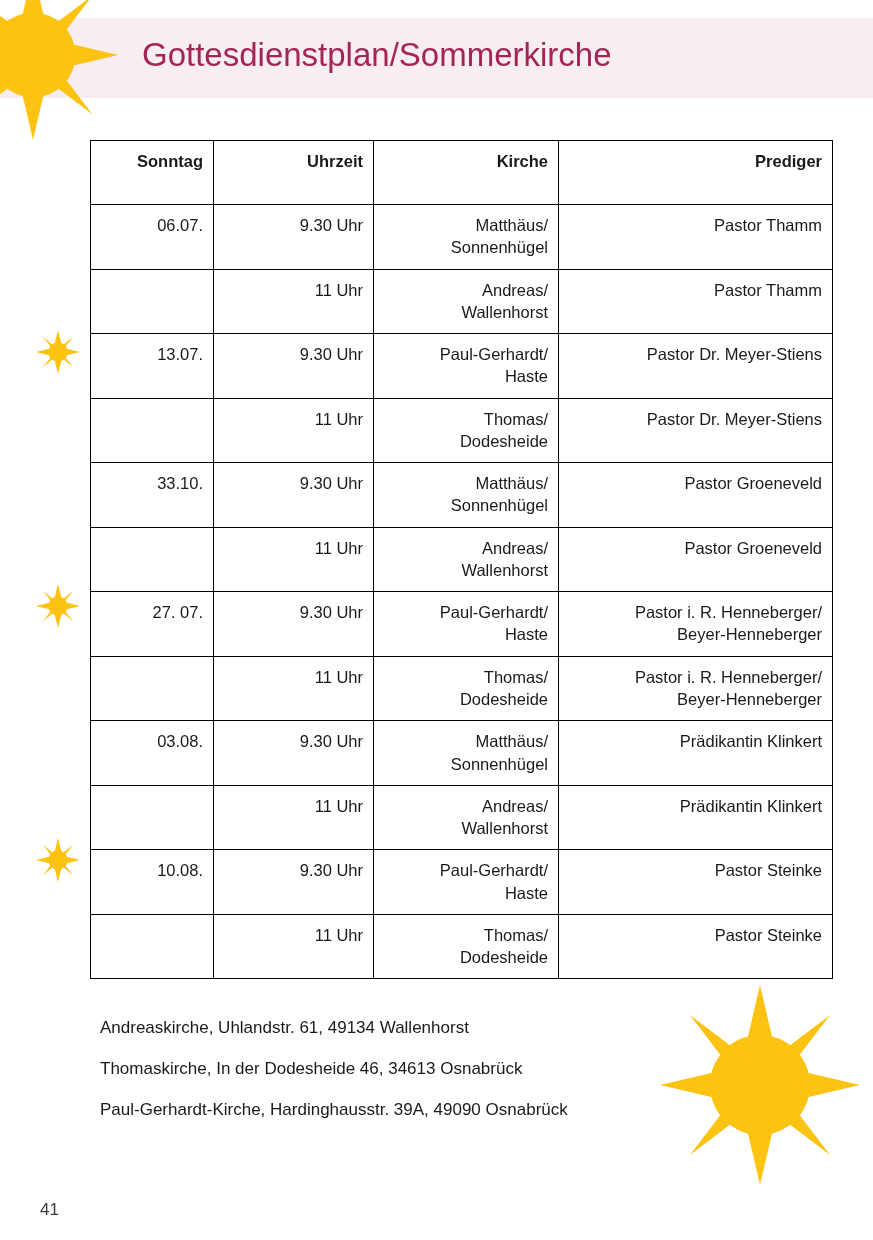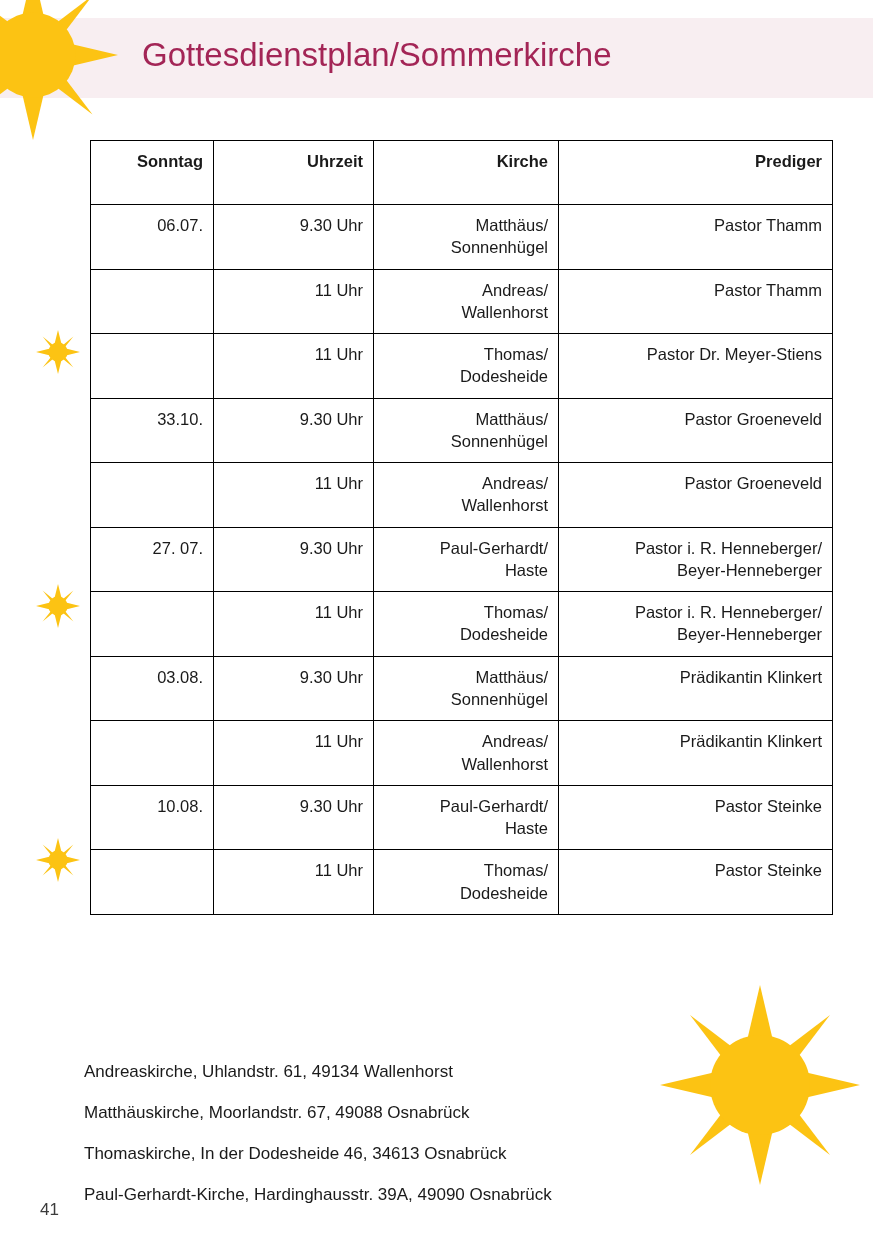--- a/index.html
+++ b/index.html
@@ -86,24 +86,23 @@
 
   td.highlight {
     color: #a32556;
     font-weight: bold;
   }
   .cell-line { display: block; }
 
   
   .addresses {
     position: absolute;
-    left: 84px;
+    left: 100px;
     top: 1018px;
     width: 620px;
-    margin-top: 44px;
   }
   .addresses .addr {
     font-size: 17px;
     color: #1a1a1a;
     margin-bottom: 21px;
     white-space: nowrap;
   }
 
   
   .page-number {
@@ -231,20 +230,31 @@
         <td>11 Uhr</td>
         <td>
           <span class="cell-line">Andreas/</span>
           <span class="cell-line">Wallenhorst</span>
         </td>
         <td>
           <span class="cell-line">Pastor Thamm</span>
         </td>
       </tr>
       <tr>
+        <td>13.07.</td>
+        <td class="highlight">9.30 Uhr</td>
+        <td class="highlight">
+          <span class="cell-line">Paul-Gerhardt/</span>
+          <span class="cell-line">Haste</span>
+        </td>
+        <td class="highlight">
+          <span class="cell-line">Pastor Dr. Meyer-Stiens</span>
+        </td>
+      </tr>
+      <tr>
         <td></td>
         <td>11 Uhr</td>
         <td>
           <span class="cell-line">Thomas/</span>
           <span class="cell-line">Dodesheide</span>
         </td>
         <td>
           <span class="cell-line">Pastor Dr. Meyer-Stiens</span>
         </td>
       </tr>
@@ -337,18 +347,17 @@
         <td>
           <span class="cell-line">Pastor Steinke</span>
         </td>
       </tr>
     </tbody>
   </table>
 </div>
 
 <div class="addresses">
   <div class="addr">Andreaskirche, Uhlandstr. 61, 49134 Wallenhorst</div>
-  <div class="addr">Matthäuskirche, Moorlandstr. 67, 49088 Osnabrück</div>
   <div class="addr">Thomaskirche, In der Dodesheide 46, 34613 Osnabrück</div>
   <div class="addr">Paul-Gerhardt-Kirche, Hardinghausstr. 39A, 49090 Osnabrück</div>
 </div>
 
 <div class="page-number">41</div>
 
 </body></html>

